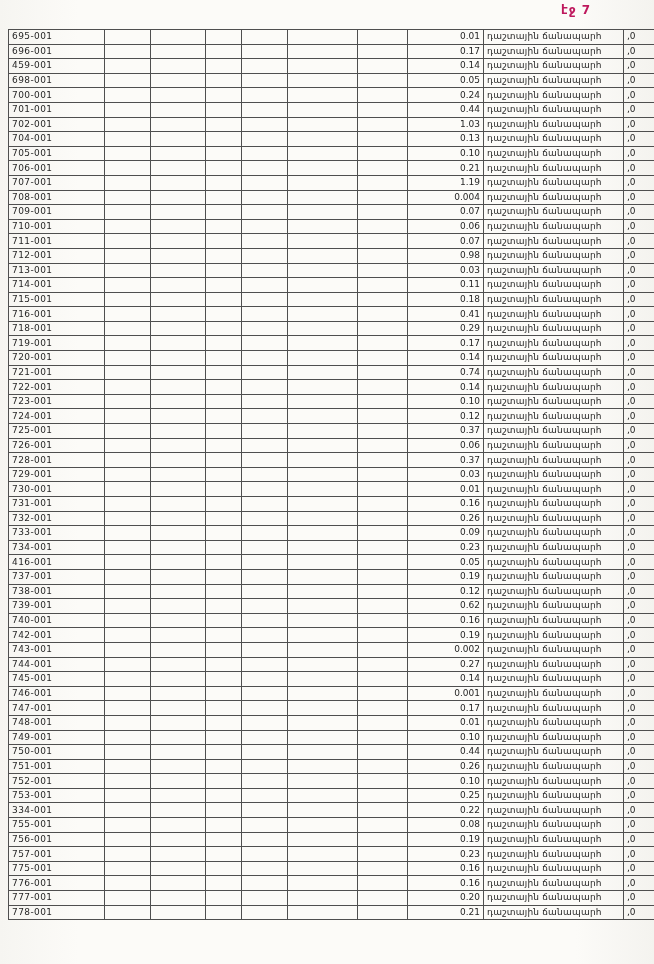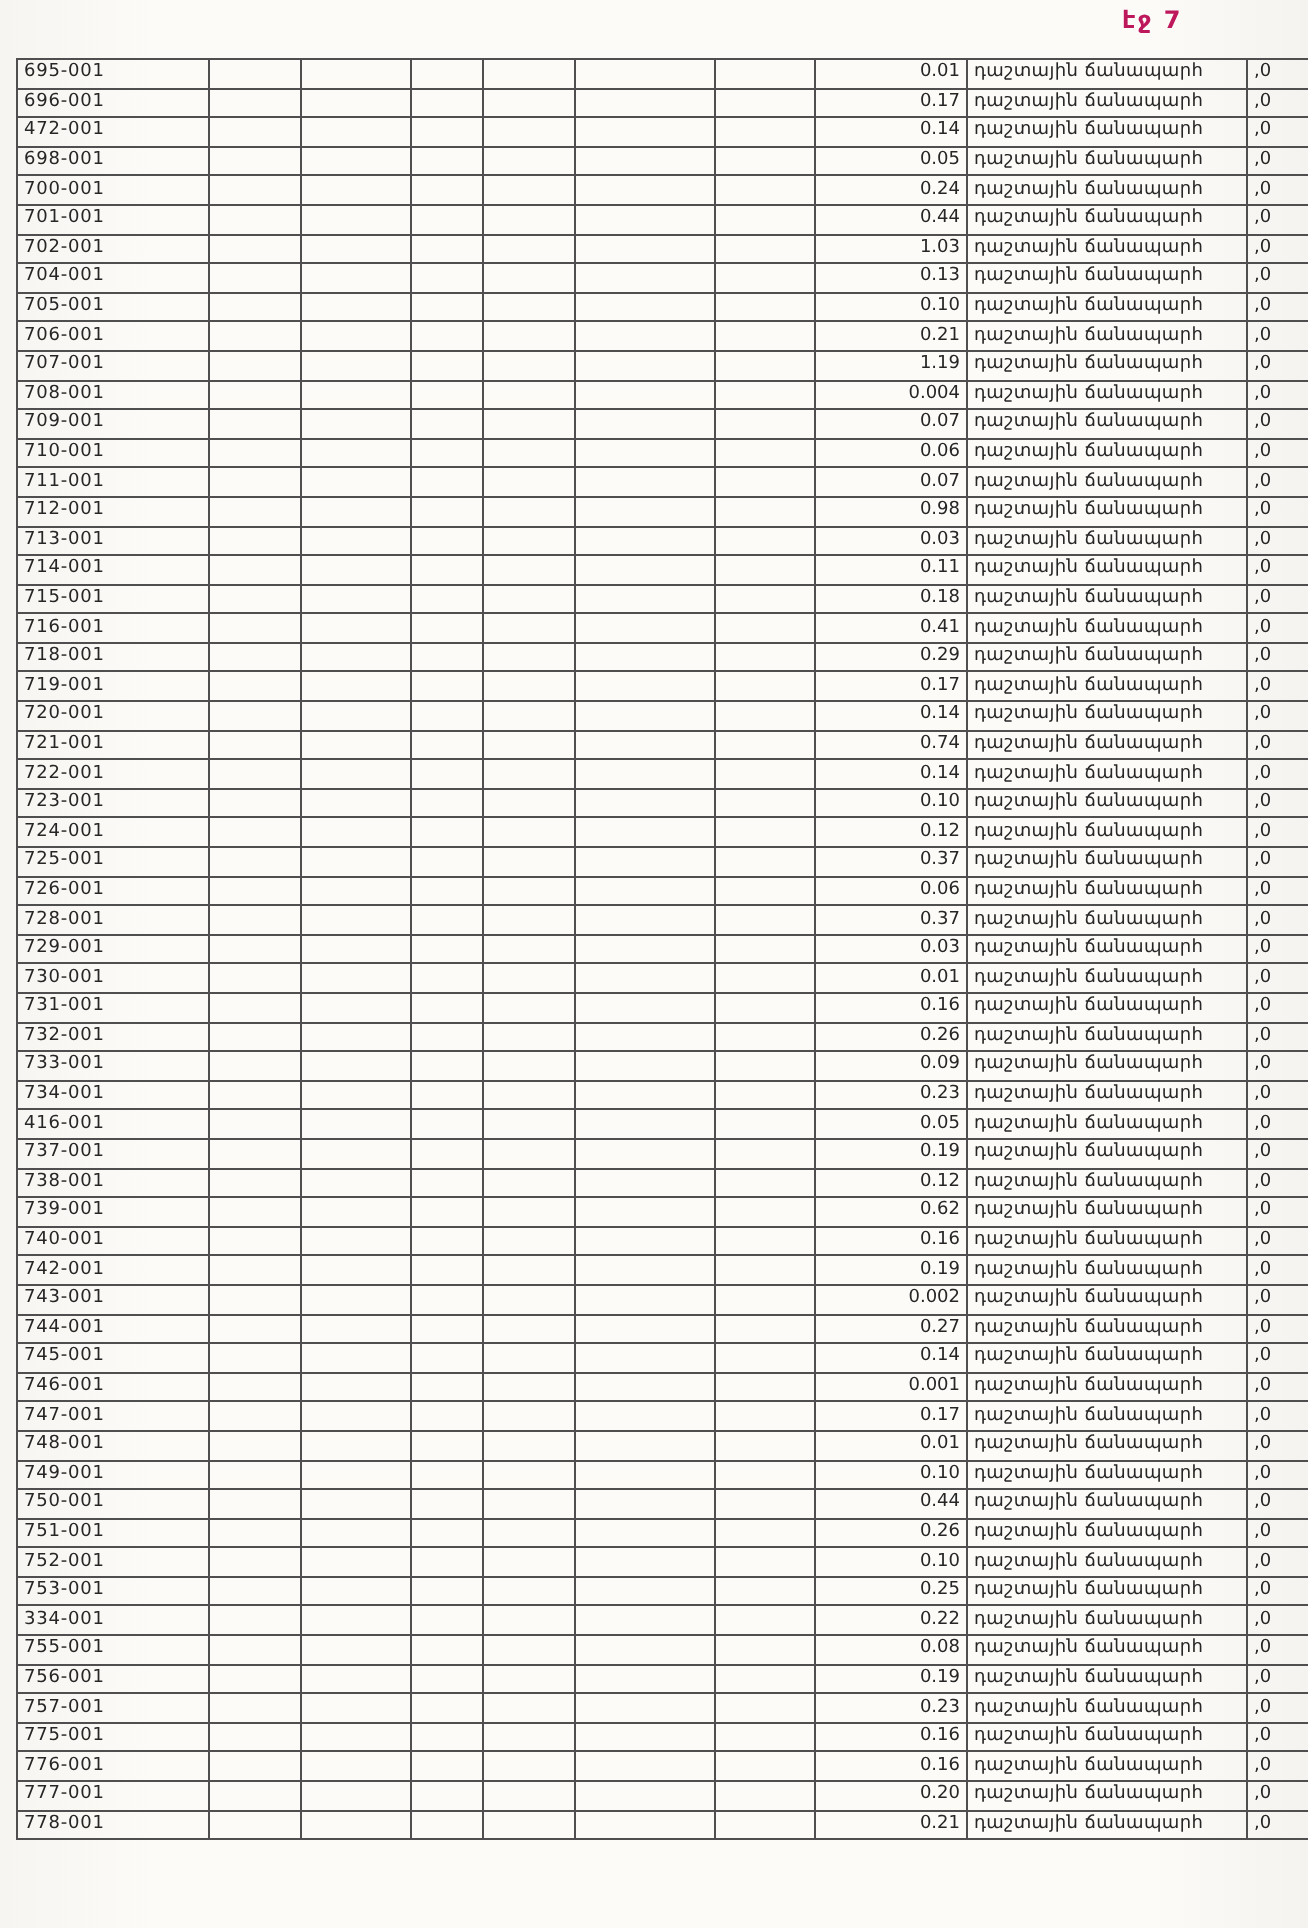--- a/index.html
+++ b/index.html
@@ -111,21 +111,21 @@
         <td class="c-e"></td>
         <td class="c-e"></td>
         <td class="c-e"></td>
         <td class="c-e"></td>
         <td class="c-e"></td>
         <td class="c-val">0.17</td>
         <td class="c-label">դաշտային ճանապարհ</td>
         <td class="c-frag">,0</td>
       </tr>
       <tr>
-        <td class="c-id">472-001</td>
+        <td class="c-id">459-001</td>
         <td class="c-e"></td>
         <td class="c-e"></td>
         <td class="c-e"></td>
         <td class="c-e"></td>
         <td class="c-e"></td>
         <td class="c-e"></td>
         <td class="c-val">0.14</td>
         <td class="c-label">դաշտային ճանապարհ</td>
         <td class="c-frag">,0</td>
       </tr>

